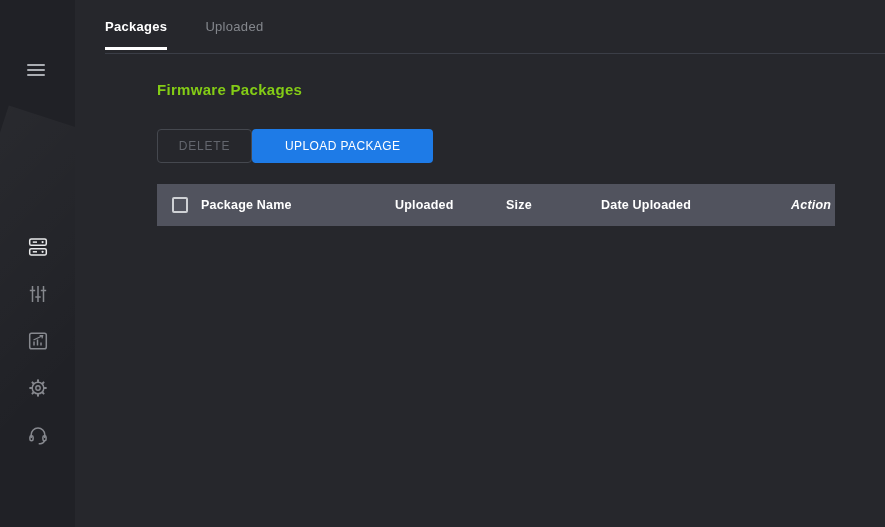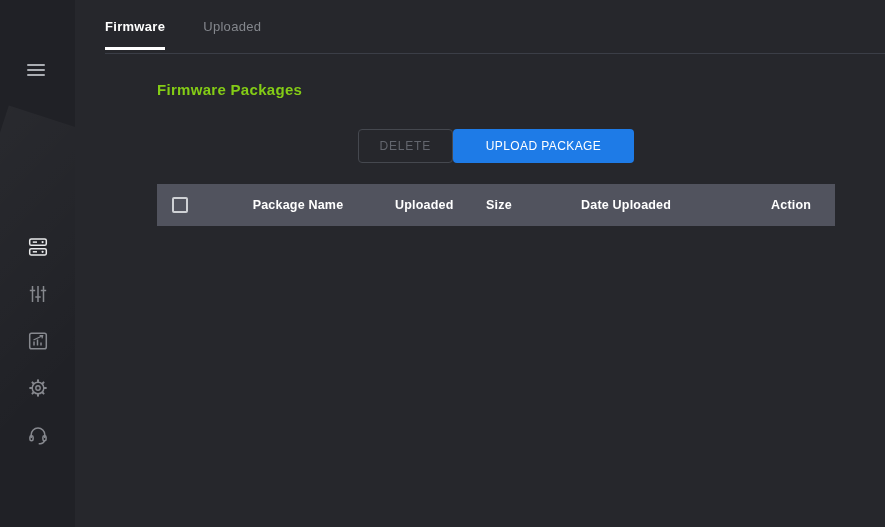--- a/index.html
+++ b/index.html
@@ -86,21 +86,21 @@
 
   .content { padding: 24px 52px 0 82px; }
 
   .page-title {
     font-size: 15px; font-weight: bold;
     letter-spacing: 0.3px; color: #84cc16;
   }
 
   .actions-row {
     margin-top: 31px;
-    display: flex; justify-content: center; align-items: center;
+    display: flex; justify-content: flex-start; align-items: center;
   }
   .btn {
     height: 34px; border-radius: 4px;
     font-family: "Liberation Sans", "DejaVu Sans", sans-serif;
     font-size: 12px; letter-spacing: 0.8px;
     cursor: pointer;
   }
   .btn-delete {
     background: transparent;
     border: 1px solid #45484f;
@@ -123,25 +123,25 @@
     font-size: 12.5px; font-weight: bold; color: #ffffff;
     letter-spacing: 0.2px;
   }
   .cell { flex: 0 0 auto; }
   .cell-checkbox { width: 44px; padding-left: 15px; display: flex; align-items: center; }
   .checkbox {
     width: 16px; height: 16px;
     border: 2px solid #cfd1d5; border-radius: 2px;
     background: transparent; cursor: pointer;
   }
-  .cell-name { width: 194px; text-align: center; }
+  .cell-name { width: 194px; }
   .cell-version { width: 91px; }
-  .cell-size { width: 95px; }
+  .cell-size { width: 95px; margin-left: 20px; }
   .cell-date { width: 190px; }
-  .cell-action { flex: 1 1 auto; text-align: right; padding-right: 25px; }
+  .cell-action { flex: 1 1 auto; text-align: right; padding-right: 25px; font-style: italic; }
   .table-body { min-height: 10px; }
 </style>
 </head>
 <body>
 
 <div class="app">
 
   <div class="sidebar">
     <div class="streak1"></div>
     <div class="streak2"></div>
@@ -218,21 +218,21 @@
         </span>
       </div>
     </div>
   </div>
 
   <div class="main">
 
     <div class="tabbar">
       <div class="tabs">
         <div class="tab active">
-          <span>Firmware</span>
+          <span>Packages</span>
           <div class="underline"></div>
         </div>
         <div class="tab">
           <span>Uploaded</span>
         </div>
       </div>
       <div class="divider"></div>
     </div>
 
     <div class="content">

